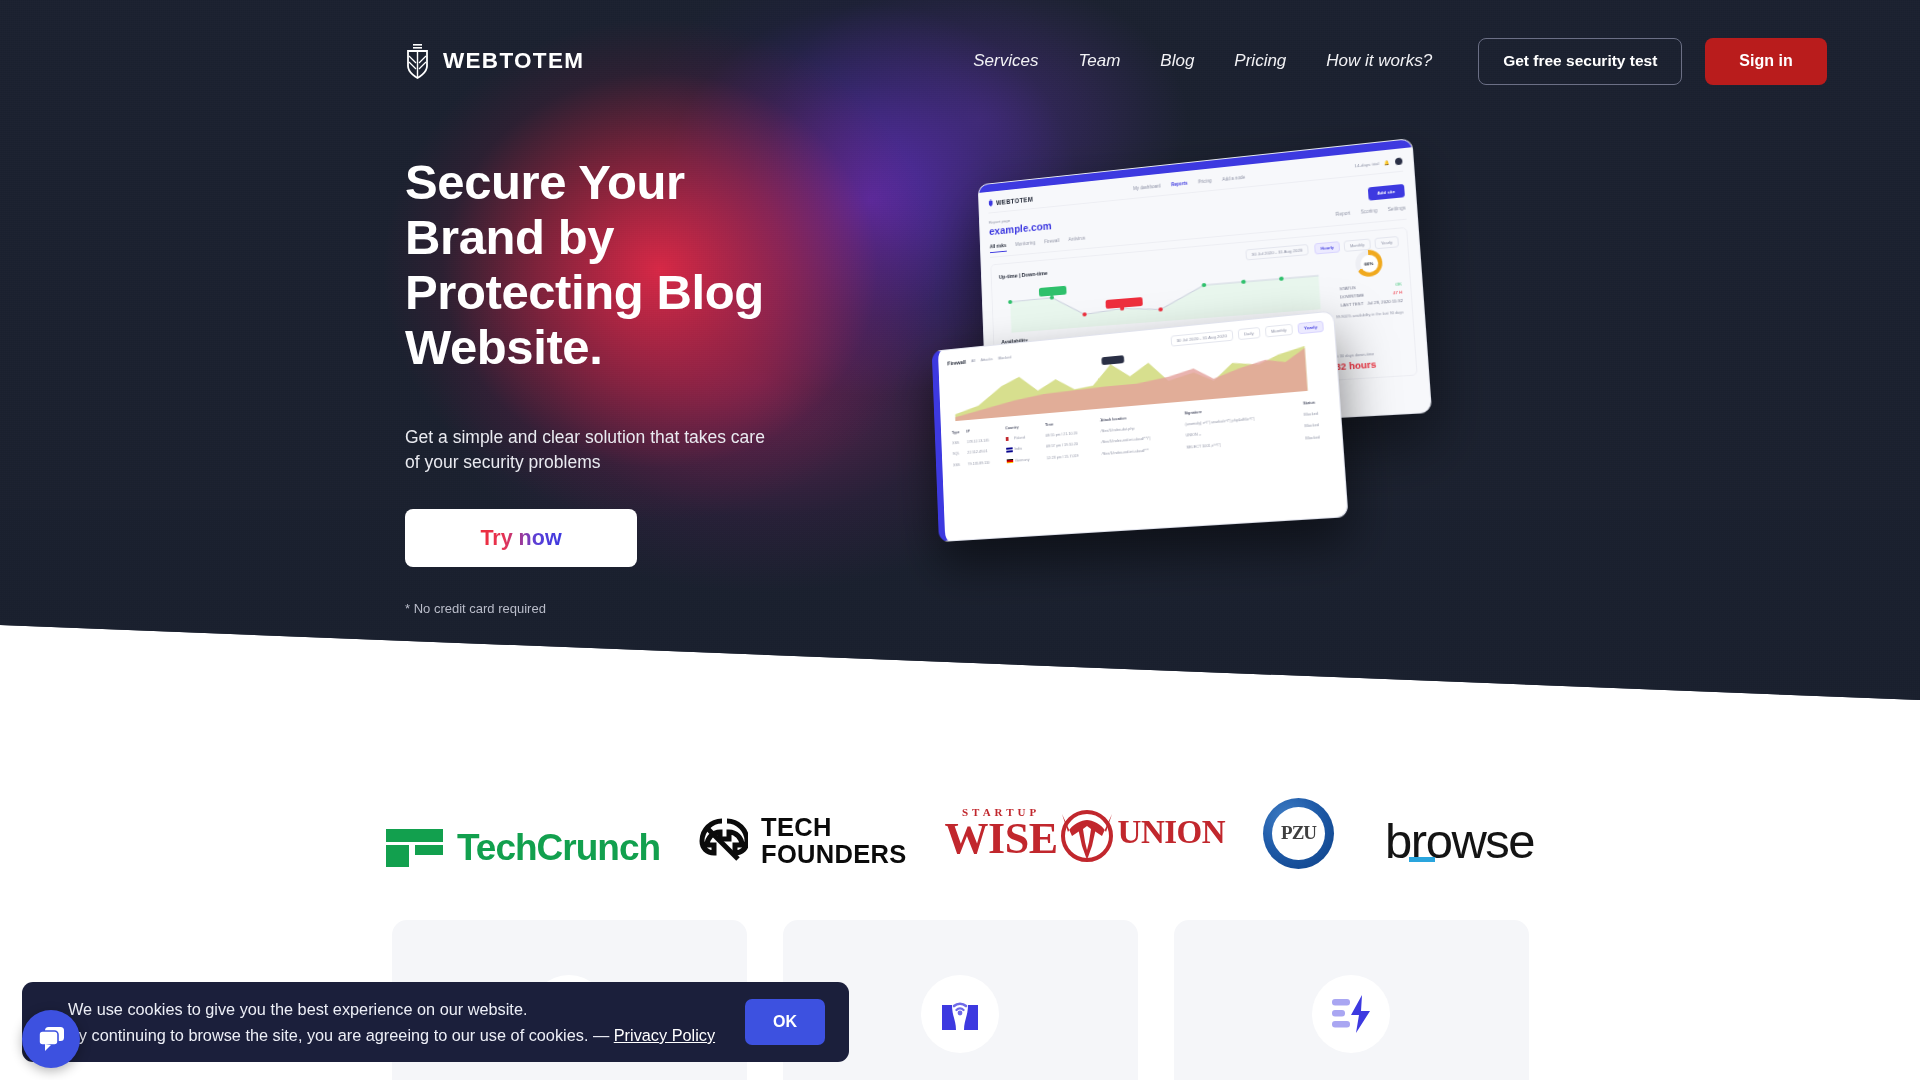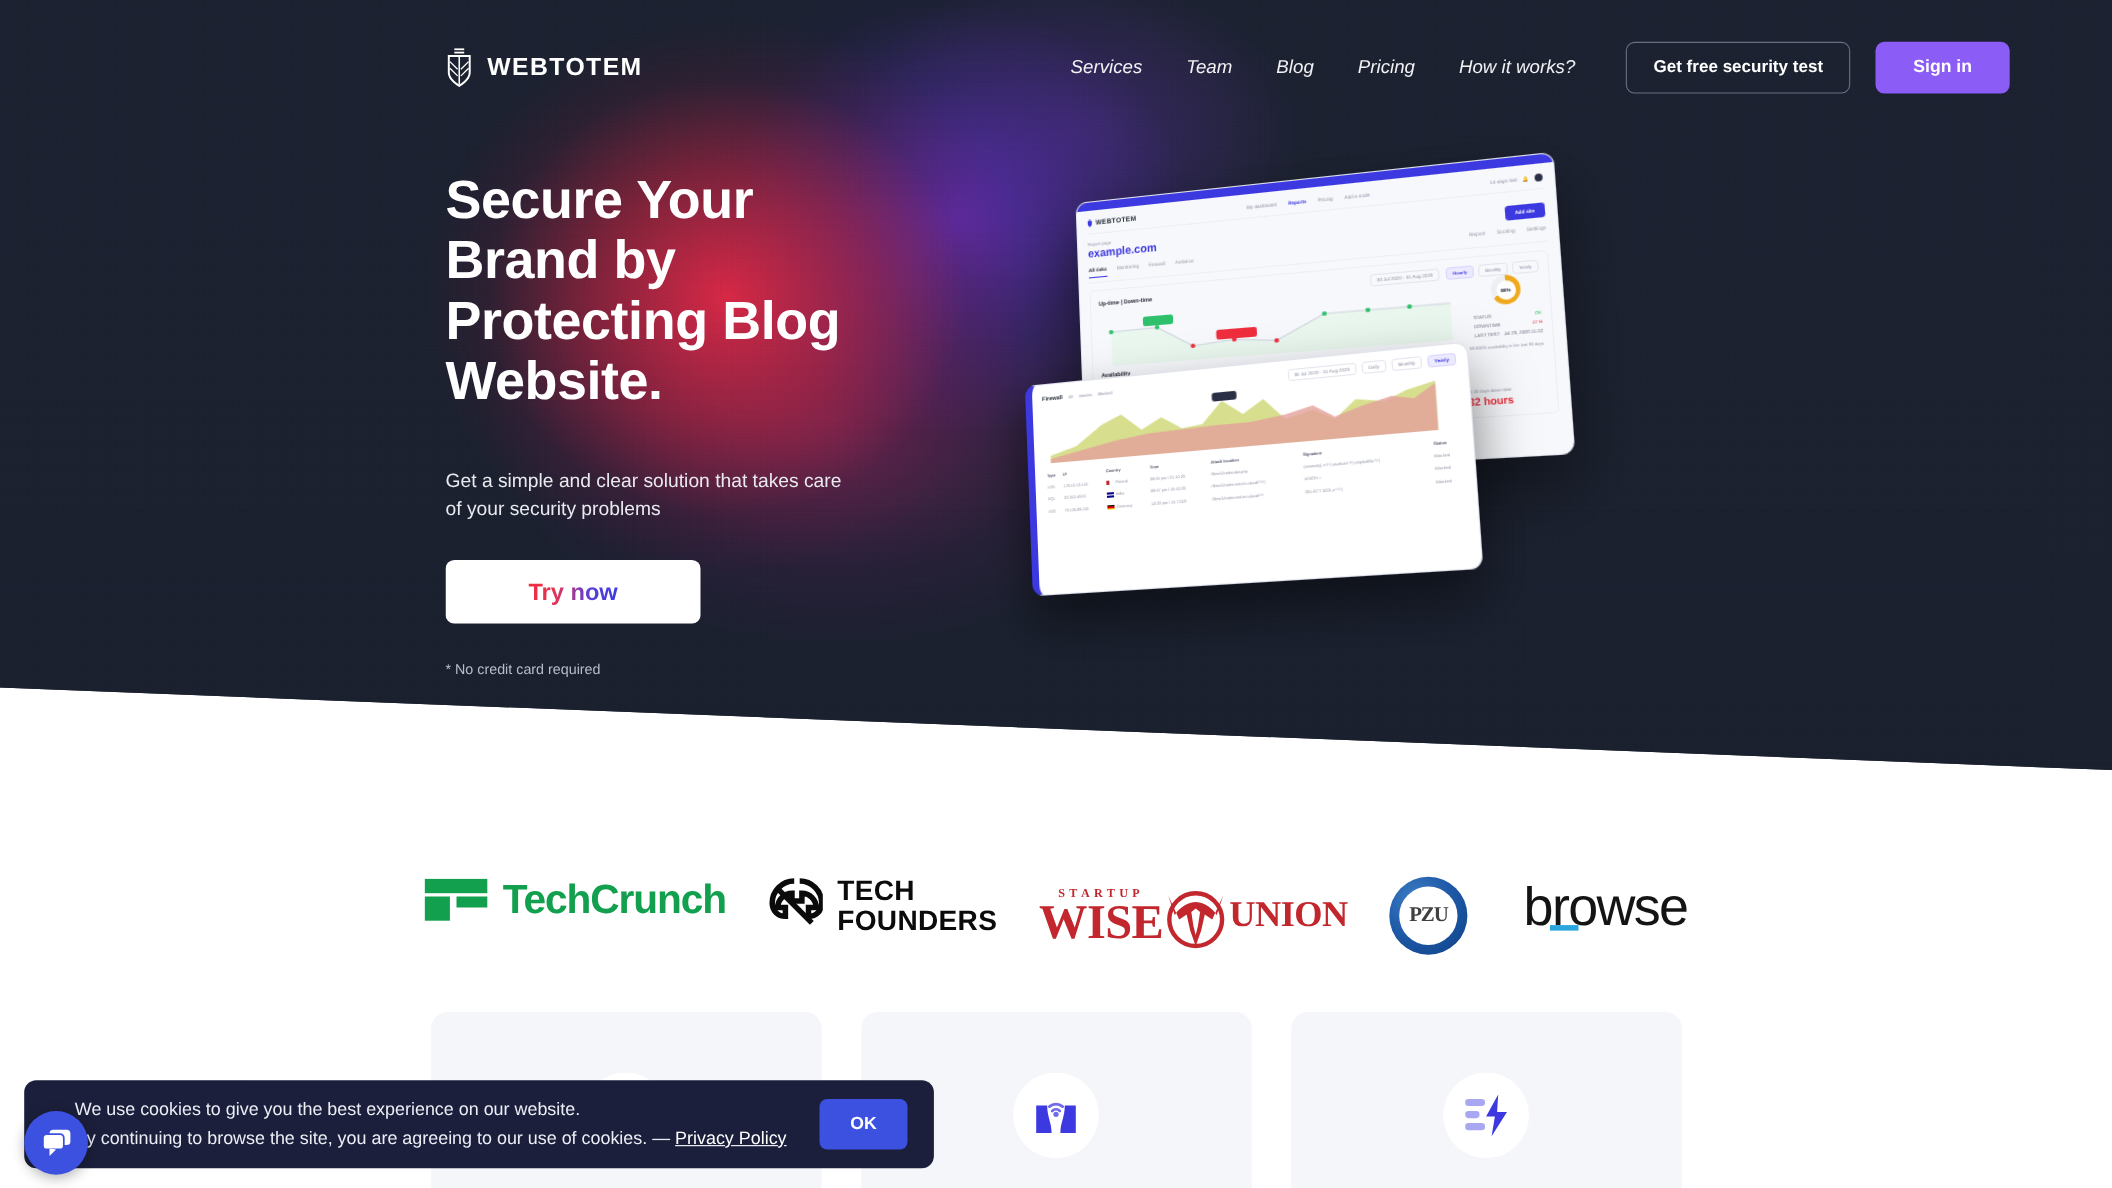--- a/index.html
+++ b/index.html
@@ -51,21 +51,21 @@
     white-space:nowrap;
   }
   .nav-actions { display:flex; align-items:center; gap:23px; margin-left:26px; }
   .btn-outline {
     border:1px solid #6b6f85; border-radius:8px; color:#fff;
     font-size:15.5px; font-weight:bold; padding:18px 24px; height:47px;
     display:flex; align-items:center; cursor:pointer; background:transparent;
     white-space:nowrap;
   }
   .btn-primary {
-    background:#8b5cf6; border-radius:8px; color:#fff;
+    background:#b91c1c; border-radius:8px; color:#fff;
     font-size:16px; font-weight:bold; padding:0 34px; height:47px;
     display:flex; align-items:center; cursor:pointer; border:none;
     white-space:nowrap;
   }
 
   
   .hero-copy { position:absolute; left:405px; top:155px; width:400px; z-index:15; }
   .hero-title {
     color:#fff; font-size:49px; line-height:1.12; font-weight:bold;
     letter-spacing:-0.4px;
@@ -149,21 +149,21 @@
   .mk-tbl td { padding:2.5px 0; color:#9397a8; }
   .flagp{display:inline-block;width:7px;height:4.5px;background:linear-gradient(90deg,#c1272d 50%,#fff 50%);margin-right:2px;vertical-align:middle;}
   .flagi{display:inline-block;width:7px;height:4.5px;background:linear-gradient(180deg,#06038d 33%,#fff 33% 66%,#06038d 66%);margin-right:2px;vertical-align:middle;}
   .flagd{display:inline-block;width:7px;height:4.5px;background:linear-gradient(180deg,#000 33%,#dd0000 33% 66%,#ffce00 66%);margin-right:2px;vertical-align:middle;}
 
   
   .logos {
     position:absolute; left:0; top:785px; width:1920px; height:95px;
     display:flex; align-items:center; justify-content:center; gap:38px;
   }
-  .logo-item { display:flex; align-items:flex-start; height:72px; }
+  .logo-item { display:flex; align-items:flex-end; height:72px; }
   .tc-name { color:#12a04e; font-size:37px; font-weight:bold; letter-spacing:-1px; margin-left:11px; }
   .tf-name { color:#0b0b0b; font-size:25.5px; font-weight:bold; line-height:1.06; letter-spacing:.3px; margin-left:13px; }
   .wg { display:flex; align-items:center; }
   .wg-l { display:flex; flex-direction:column; align-items:center; }
   .wg-startup { color:#c1272d; font-size:11px; font-weight:bold; letter-spacing:4px; font-family:"Liberation Serif", serif; }
   .wg-wise { color:#c1272d; font-size:44px; font-weight:bold; font-family:"Liberation Serif", serif; line-height:.95; letter-spacing:-.5px;}
   .wg-guys { color:#c1272d; font-size:33px; font-weight:bold; font-family:"Liberation Serif", serif; letter-spacing:-.5px; margin-left:2px;}
   .pzu-circle {
     width:71px;height:71px;border-radius:50%;
     background:radial-gradient(circle at 32% 28%, #3e7cc4 0%, #1f5ba8 45%, #0c3f85 100%);

